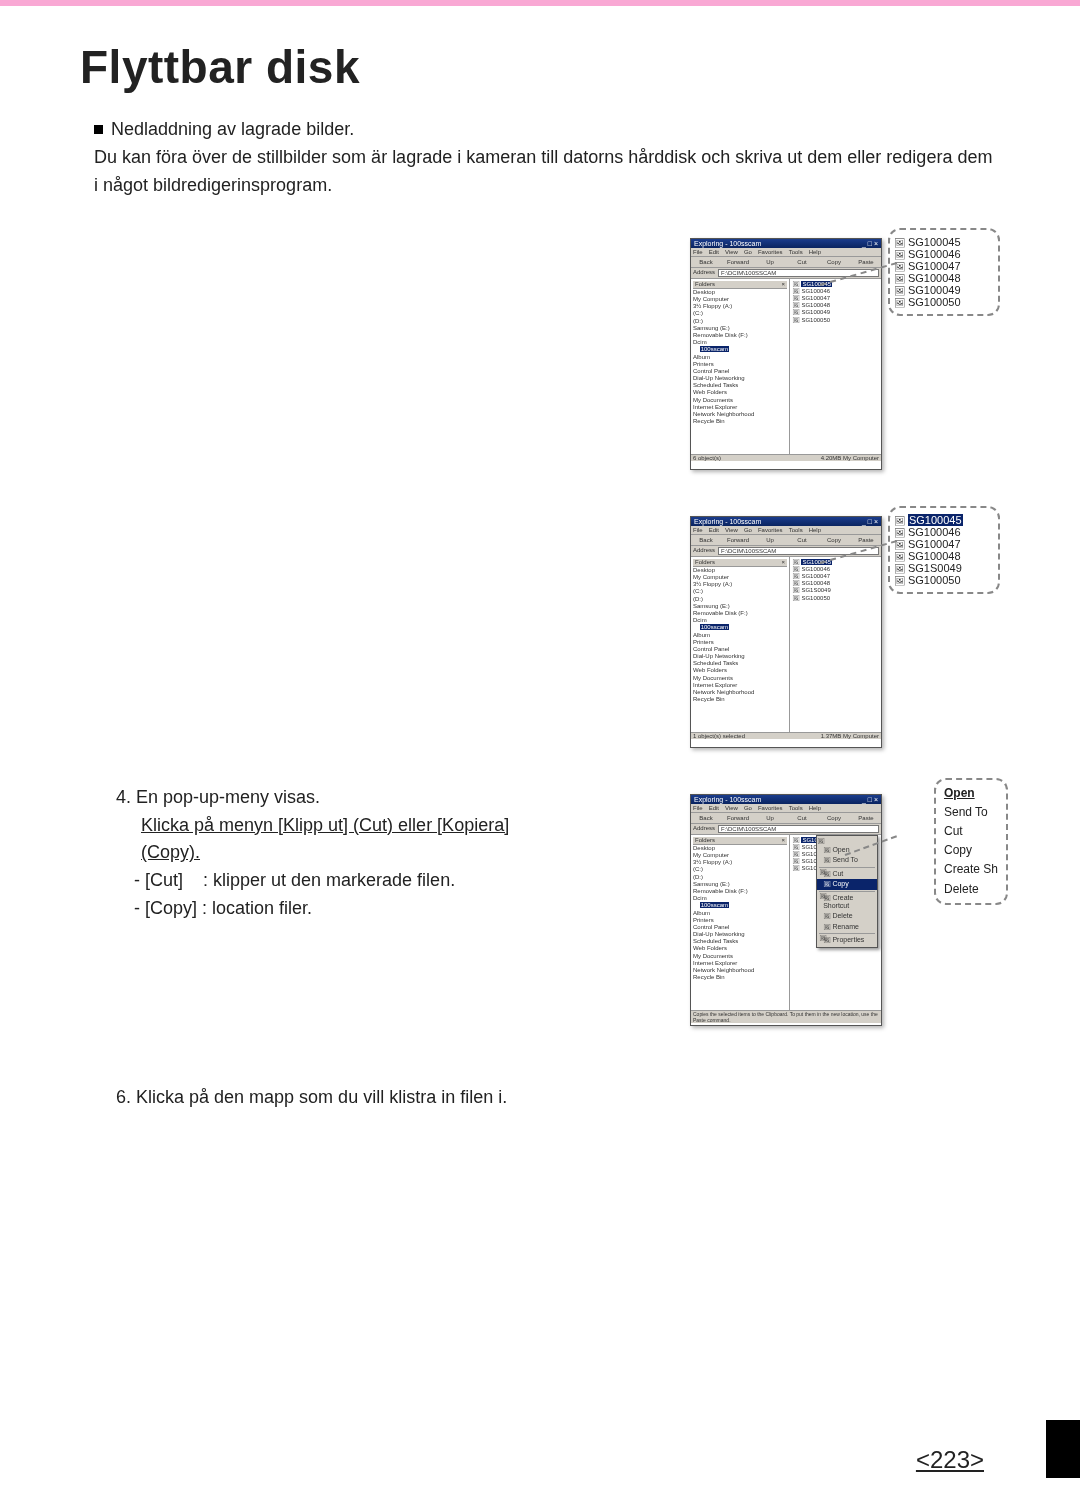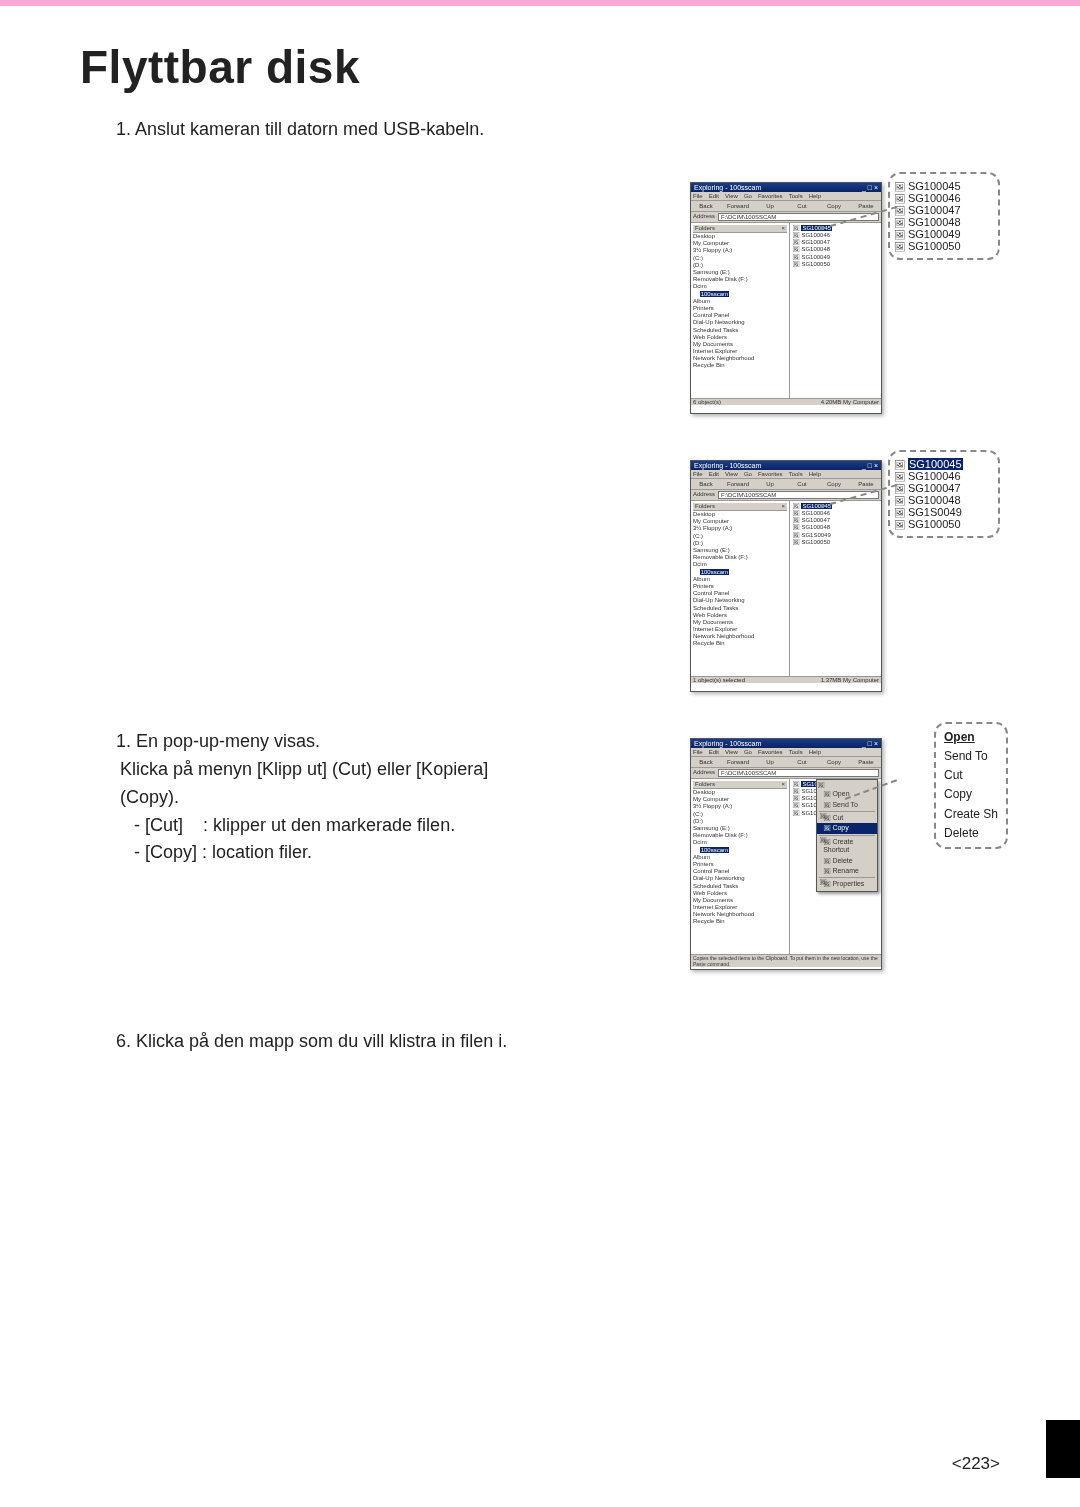--- a/index.html
+++ b/index.html
@@ -166,42 +166,44 @@
     border:2px dashed #888;
     border-radius:12px;
     font-size:12px;
     padding:4px 8px;
     line-height:1.6;
   }
   .ctxR div:first-child{font-weight:bold;text-decoration:underline;}
   .pagenum{
     position:absolute;
     bottom:22px;
-    right:80px;
-    font-size:17px;
+    right:96px;
+    font-size:24px;
+    text-decoration:underline;
   }
   .tab{
     position:absolute;
     right:0;
     bottom:18px;
     width:34px;
     height:58px;
     background:#000;
   }
 </style>
 </head>
 <body>
 
 <div class="page">
   <div class="title">Flyttbar disk</div>
 
-
-  <div class="step">
-    <div class="step-text wide">1. Anslut kameran till datorn med USB-kabeln.</div>
+  <div class="intro">
+    <span class="bullet"></span><span>Nedladdning av lagrade bilder.</span><br>
+    <span>Du kan föra över de stillbilder som är lagrade i kameran till datorns hårddisk och skriva ut dem eller redigera dem i något bildredigerinsprogram.</span>
   </div>
+
 
   <div class="step">
     <div class="imgarea">
       <div class="win">
         <div class="titlebar">
             <span>Exploring - 100sscam</span>
             <span>_ □ ×</span>
           </div>
         <div class="menubar" id="menubar-2">
             <span>File</span>
@@ -355,22 +357,22 @@
           <div>SG100048</div>
           <div>SG1S0049</div>
           <div>SG100050</div>
         </div>
       <div class="arrow" style="left:130px;top:56px;width:80px;transform:rotate(-16deg);"></div>
     </div>
   </div>
 
   <div class="step" style="margin-top:18px;">
     <div class="step-text">
-      <span>1. En pop-up-meny visas.</span><br>
-      <span style="margin-left:4px;display:inline-block;">Klicka på menyn [Klipp ut] (Cut) eller [Kopiera] (Copy).</span><br>
+      <span>4. En pop-up-meny visas.</span><br>
+      <span style="margin-left:25px;display:inline-block;text-decoration:underline;">Klicka på menyn [Klipp ut] (Cut) eller [Kopiera] (Copy).</span><br>
       <span style="margin-left:18px;display:inline-block;white-space:pre;text-align:right;">- [Cut]    : klipper ut den markerade filen.</span><br>
       <span style="margin-left:18px;display:inline-block;">- [Copy] : location filer.</span>
     </div>
     <div class="imgarea">
       <div class="win">
         <div class="titlebar">
             <span>Exploring - 100sscam</span>
             <span>_ □ ×</span>
           </div>
         <div class="menubar" id="menubar-4">

